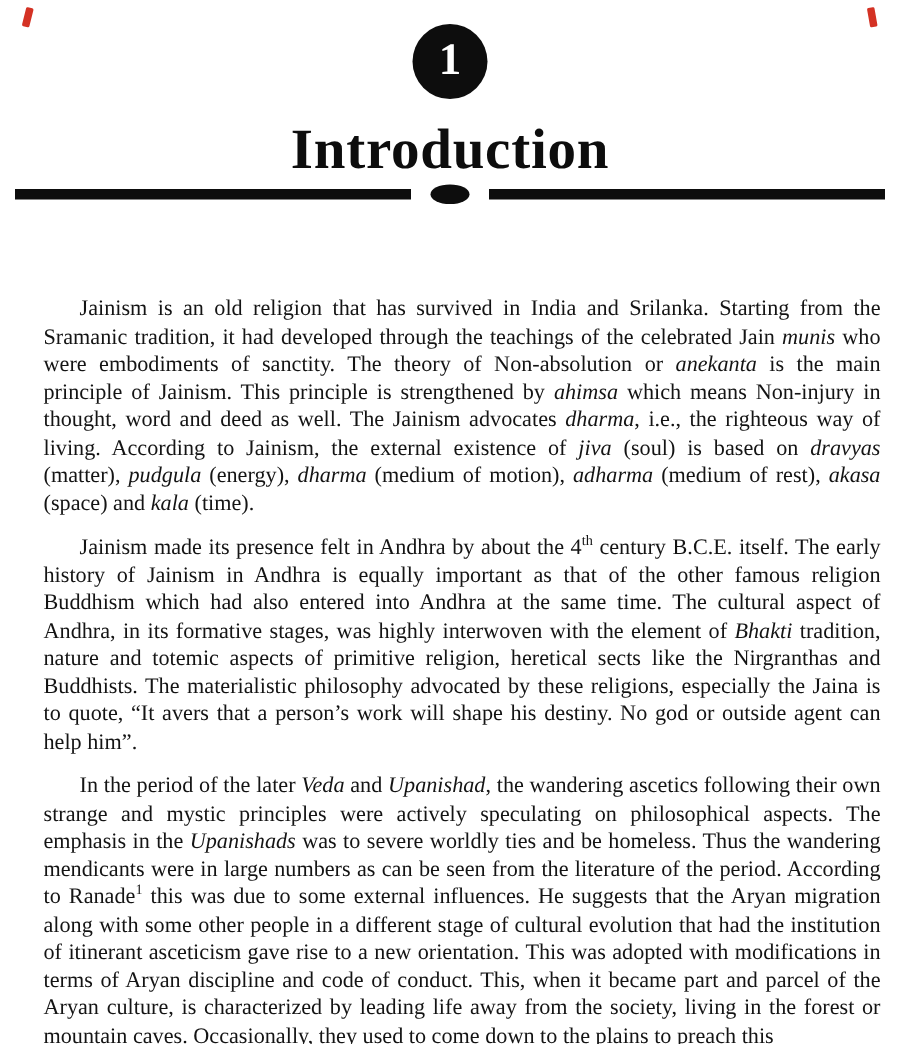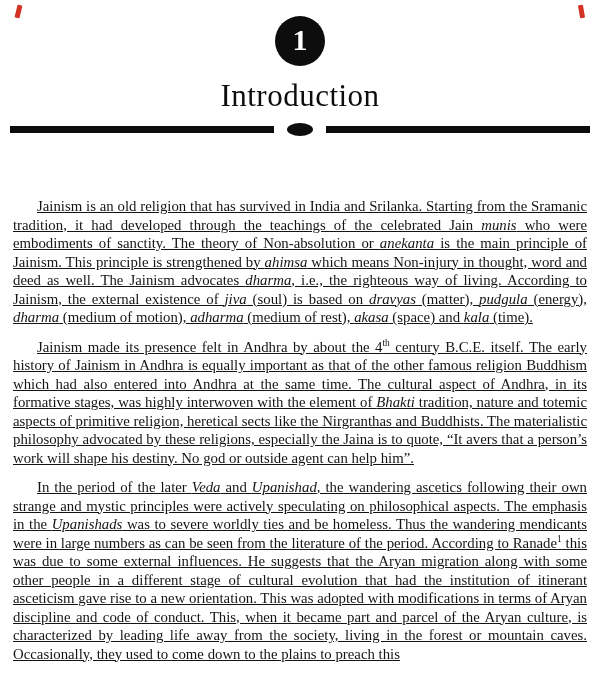--- a/index.html
+++ b/index.html
@@ -36,22 +36,22 @@
     font-size:30px;
     font-weight:bold;
     line-height:1;
     padding-bottom:2px;
   }
   h1.title{
     position:absolute;
     top:78px;left:0;right:0;
     margin:0;
     text-align:center;
-    font-size:31px;
-    font-weight:normal;
+    font-size:38px;
+    font-weight:bold;
     letter-spacing:0.5px;
     color:#0d0d0d;
   }
   .divider{
     position:absolute;
     top:122px;left:10px;right:10px;
     height:14px;
     display:flex;
     align-items:center;
   }
@@ -68,23 +68,22 @@
     flex:0 0 auto;
   }
   .body-text{
     position:absolute;
     top:197px;left:13px;right:13px;
     font-size:14.8px;
     line-height:18.5px;
     text-align:justify;
   }
   .body-text p{
-    margin:0 0 11px 0;
+    margin:0 0 11px 16px;
     text-indent:24px;
-    text-decoration:underline;
   }
   .body-text em{font-style:italic;}
   .body-text sup{
     font-size:9.5px;
     line-height:0;
     vertical-align:super;
   }
 </style>
 </head>
 <body>

